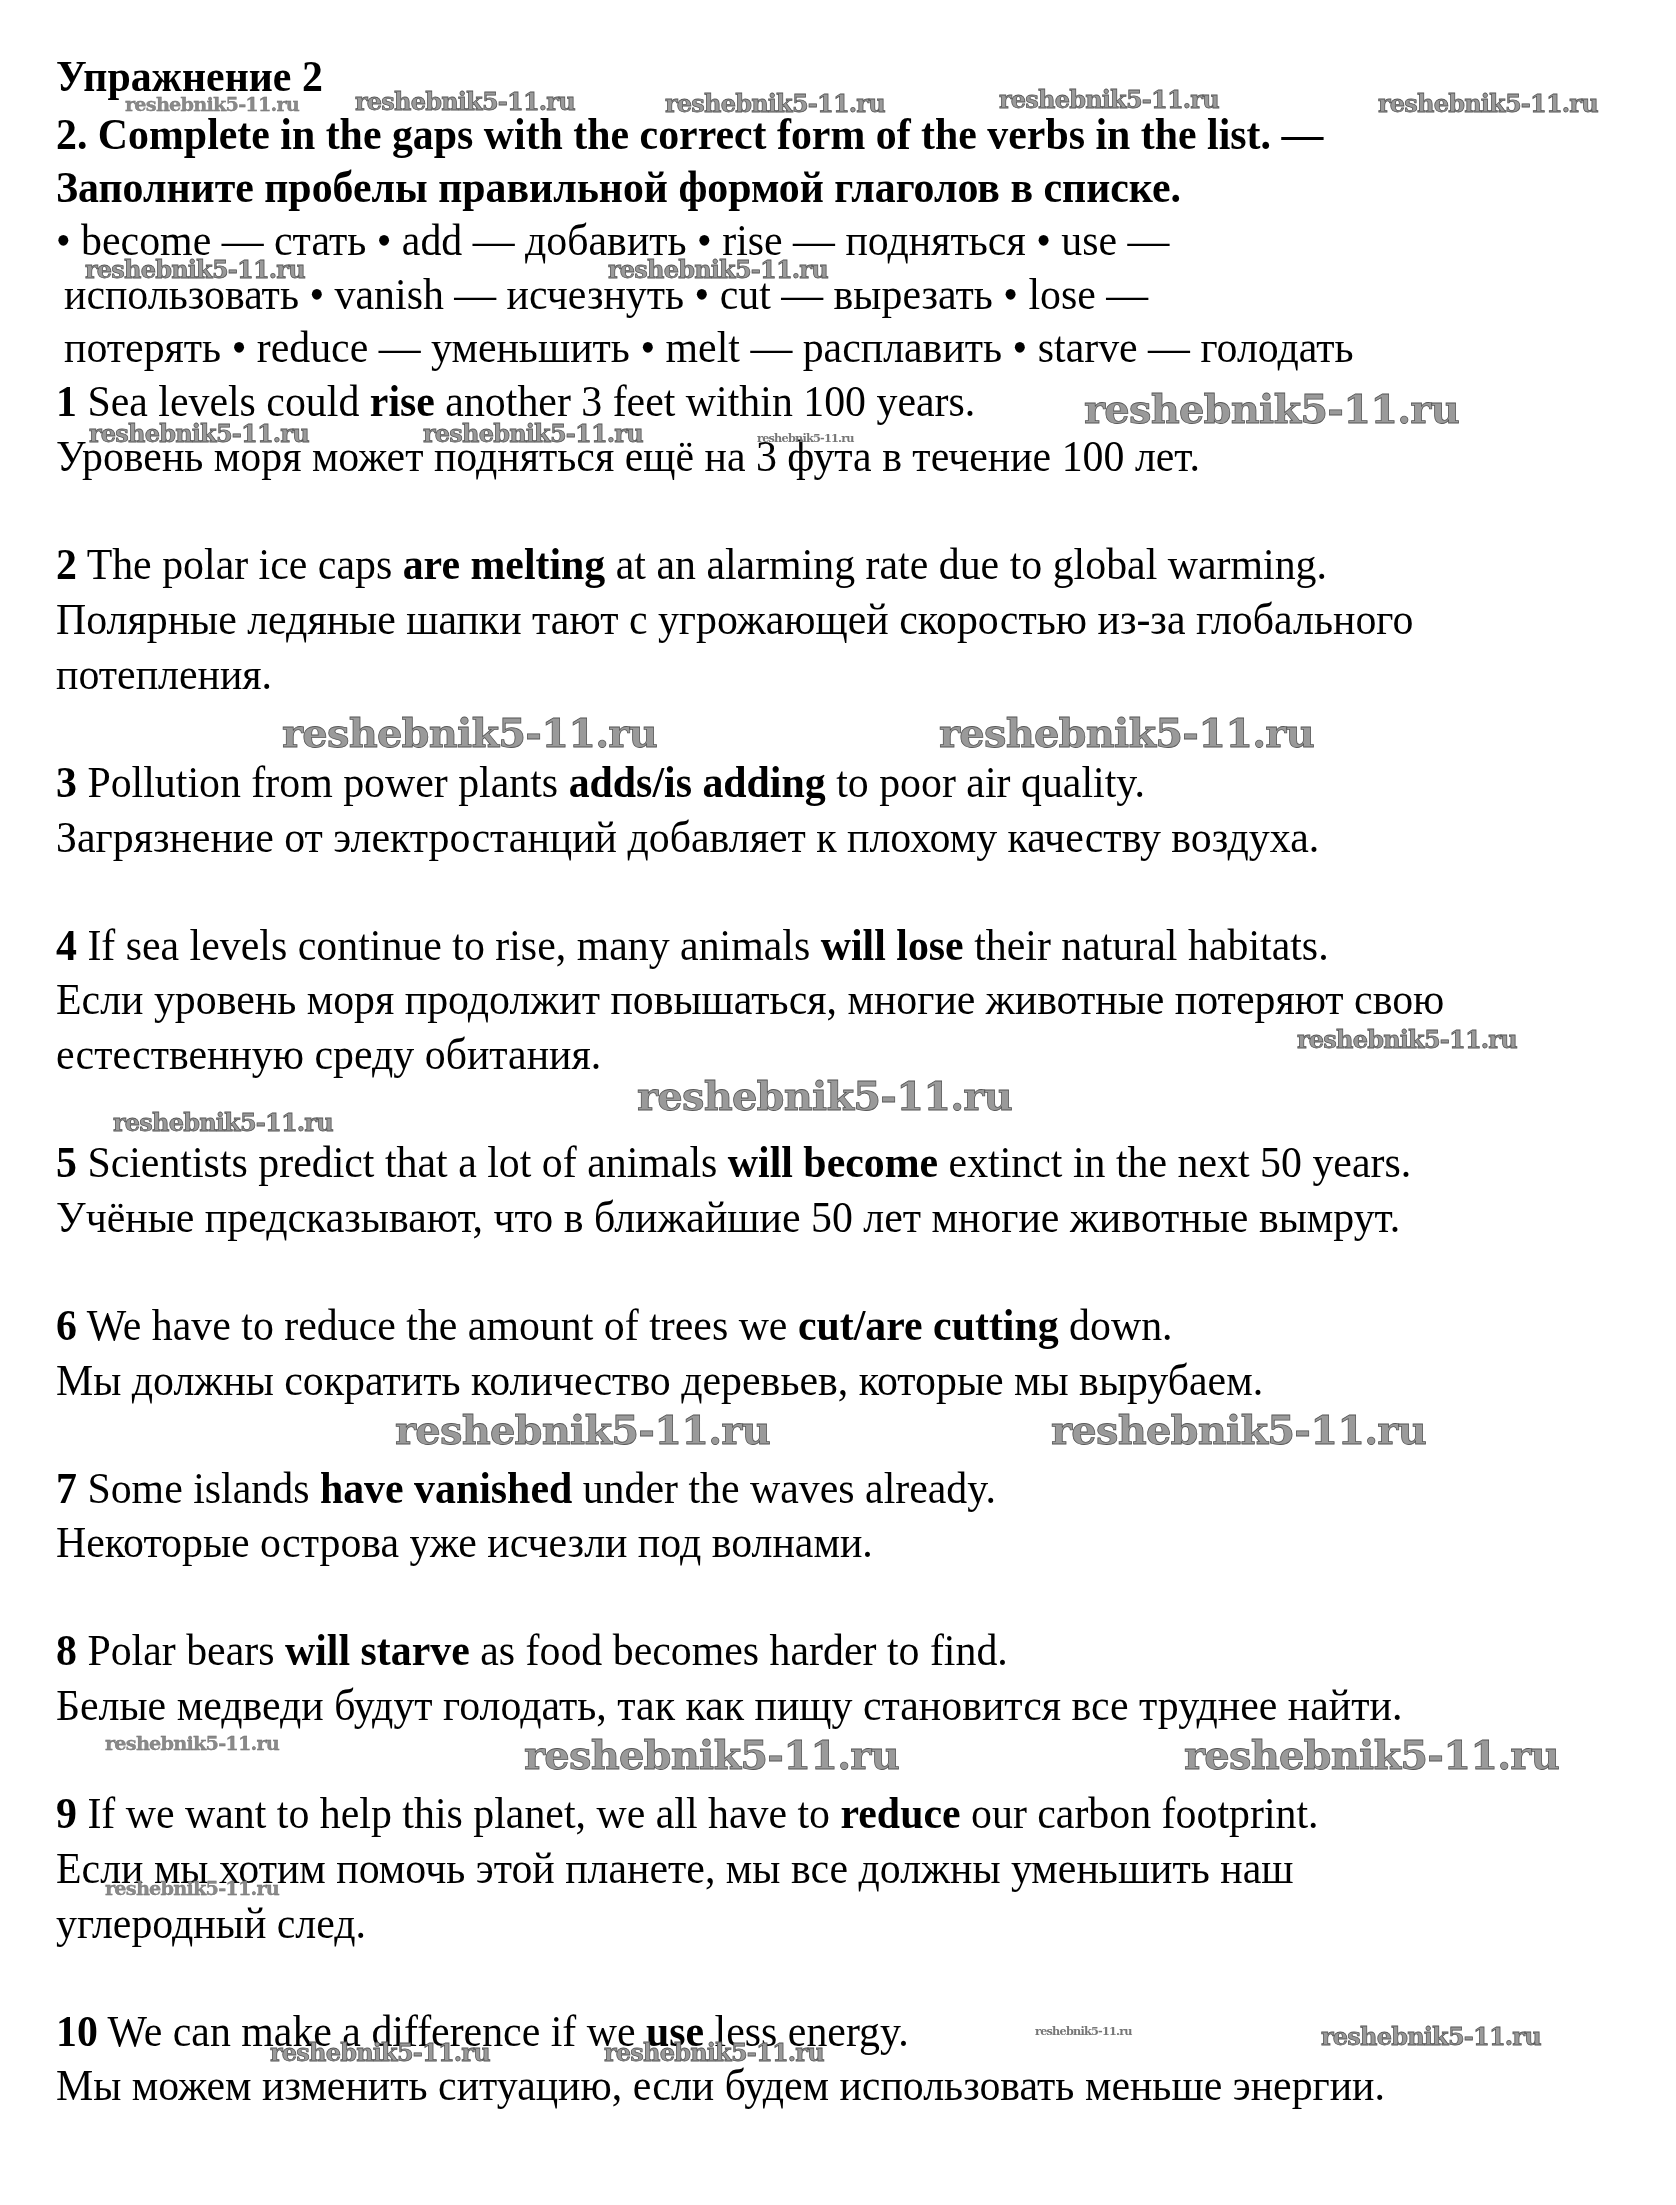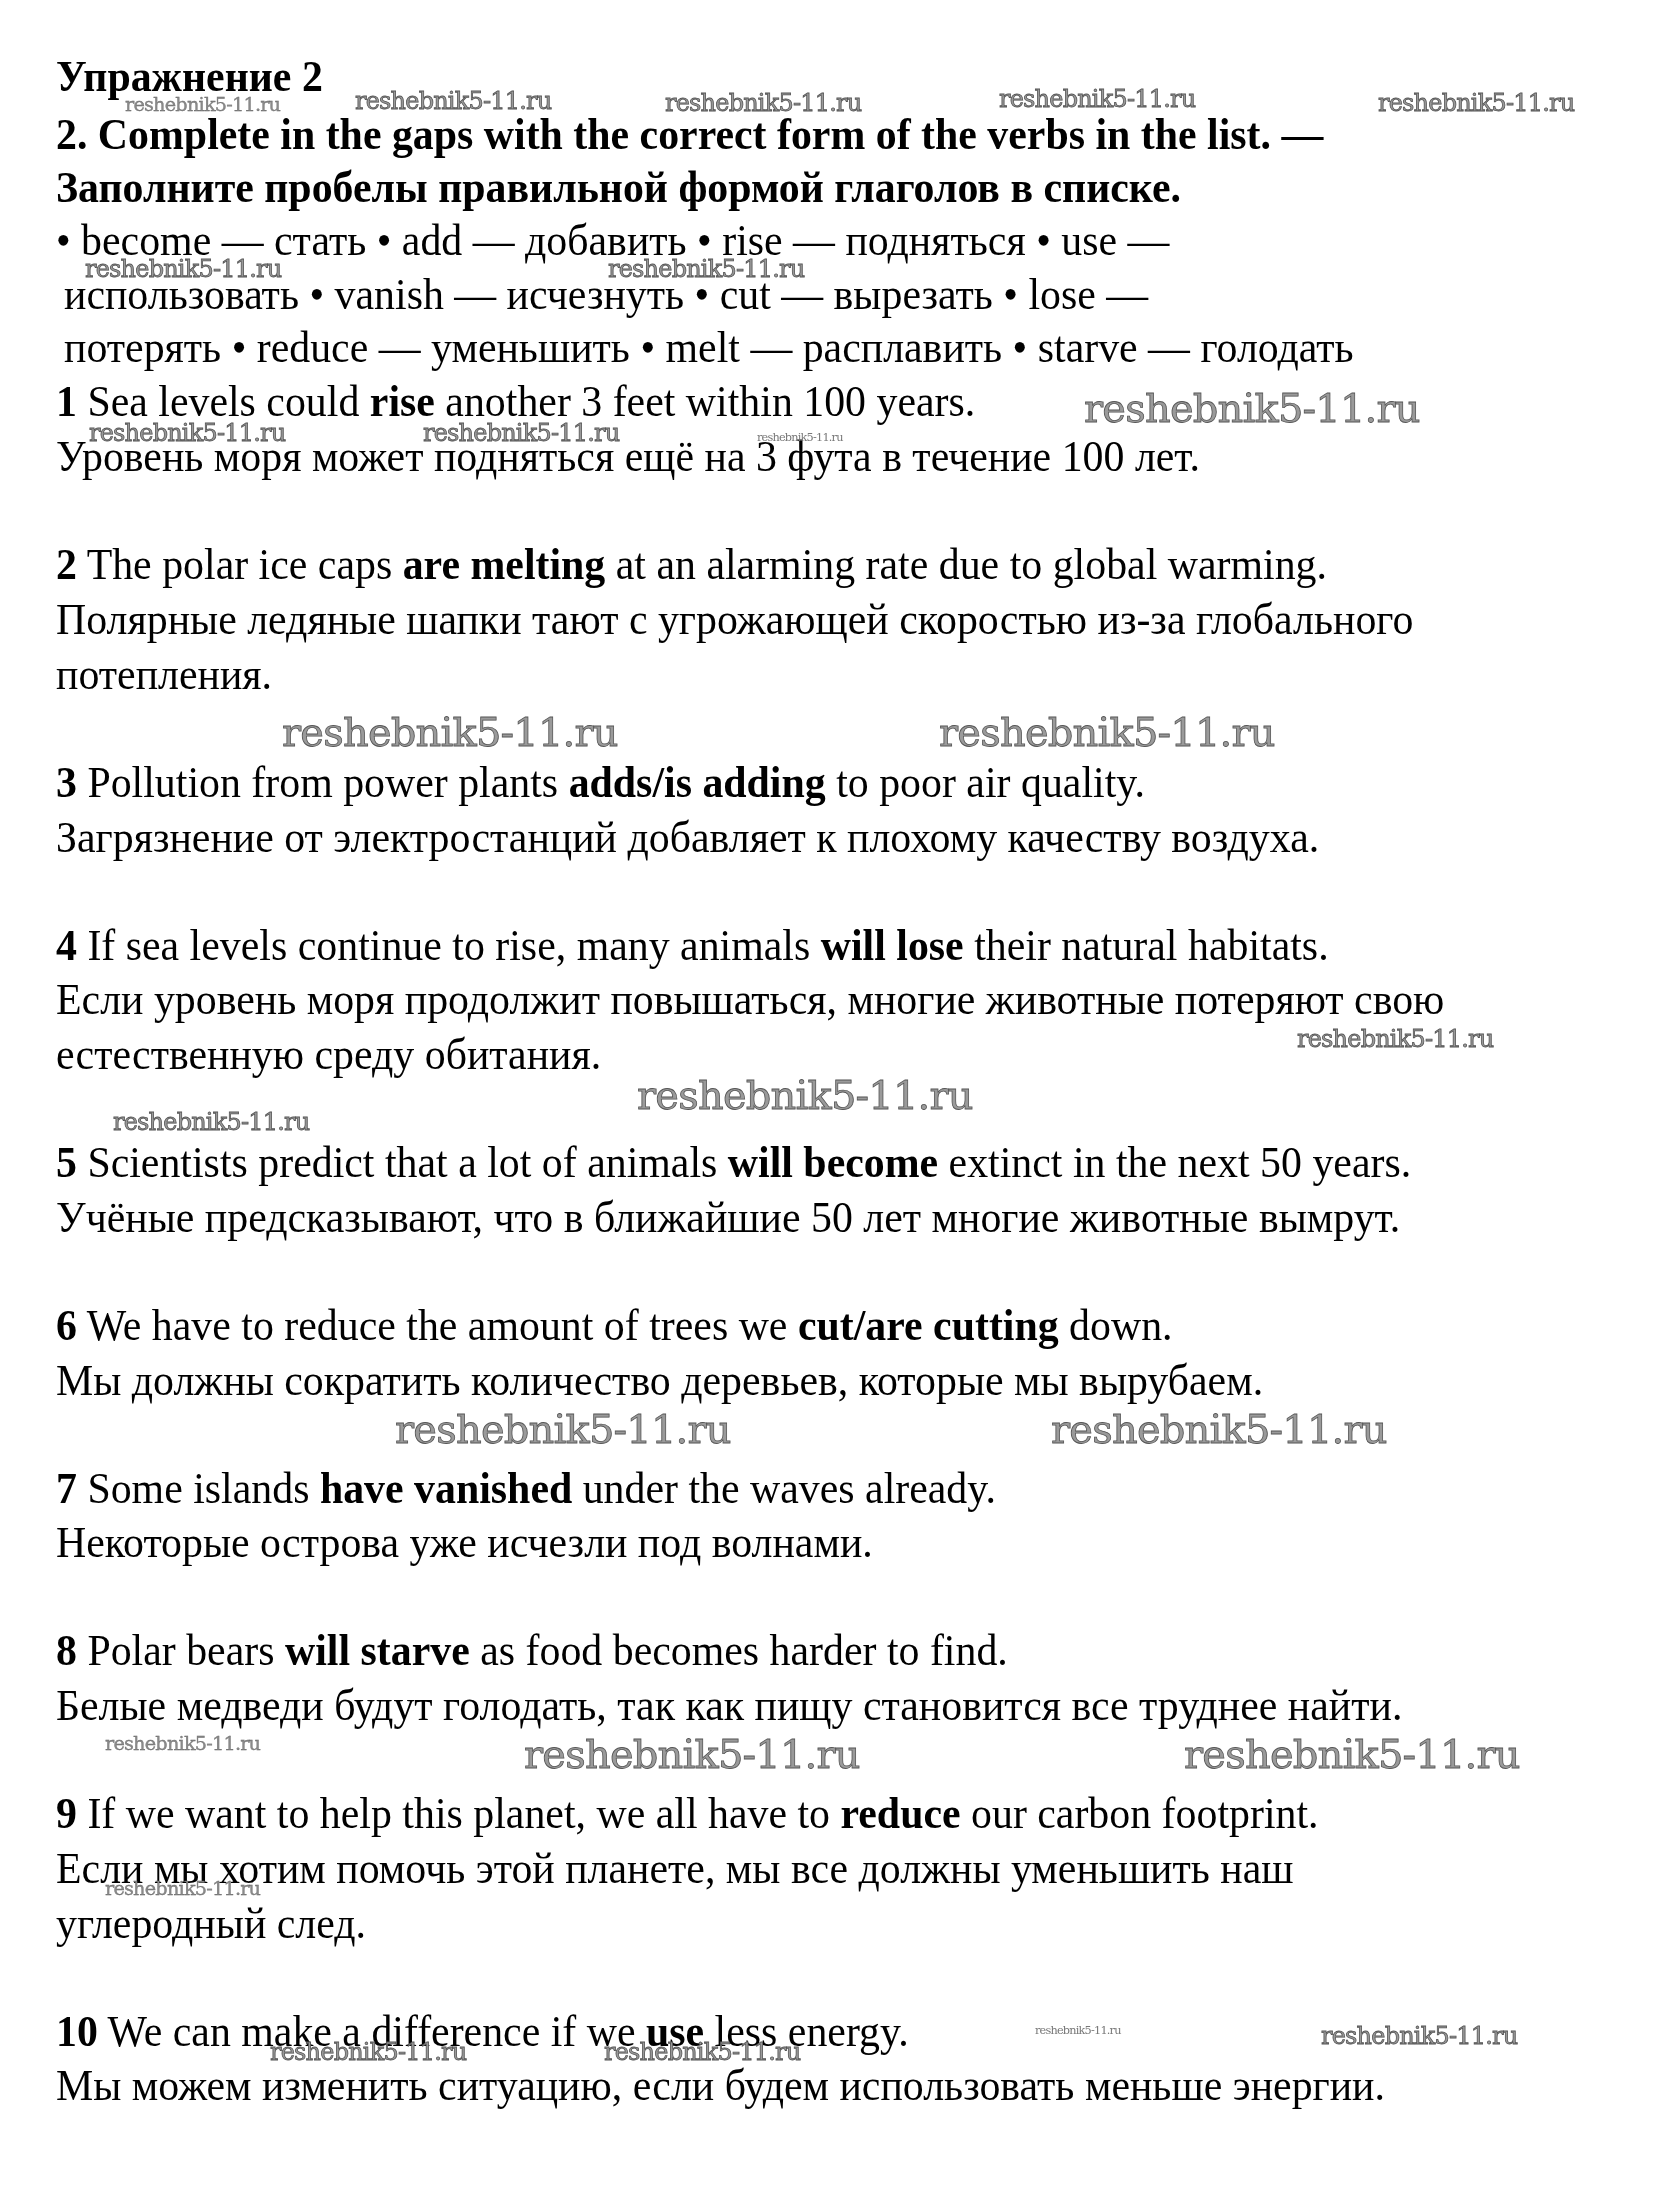--- a/index.html
+++ b/index.html
@@ -3,21 +3,21 @@
 <meta charset="utf-8">
 <style>
   html, body { margin: 0; padding: 0; background: #ffffff; }
   body { width: 1677px; height: 2205px; position: relative; overflow: hidden;
          font-family: "Liberation Serif", "DejaVu Serif", serif; color: #000; }
   .ln { position: absolute; left: 56px; white-space: nowrap; font-size: 45px; line-height: 52px;
         transform: scaleX(0.93); transform-origin: left top; }
   .b { font-weight: bold; }
   .title { font-size: 45px; font-weight: bold; }
   .head { font-size: 45px; font-weight: bold; }
-  .wm { position: absolute; white-space: nowrap; font-family: "DejaVu Serif", serif; font-weight: normal;
+  .wm { position: absolute; white-space: nowrap; font-family: "DejaVu Serif", serif; font-weight: bold;
         color: #9a9a9a; -webkit-text-stroke: 0.8px #555; letter-spacing: -0.8px; }
   .wm.s { font-size: 19.3px; color: #8a8a8a; -webkit-text-stroke: 0.3px #666; }
   .wm.m { font-size: 24px; }
   .wm.l { font-size: 40px; }
   .wm.xs { font-size: 11.3px; -webkit-text-stroke: 0; color: #777; }
 </style>
 </head>
 <body>
 
 <div class="ln title" style="top:50px">Упражнение 2</div>

